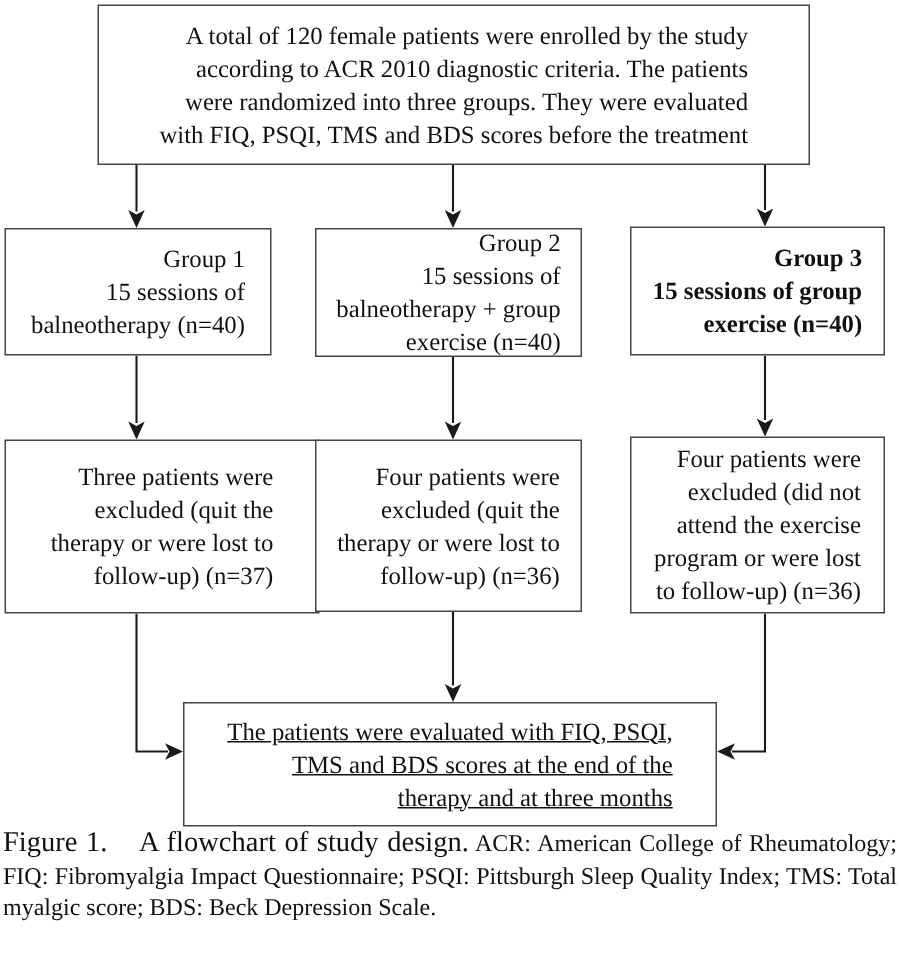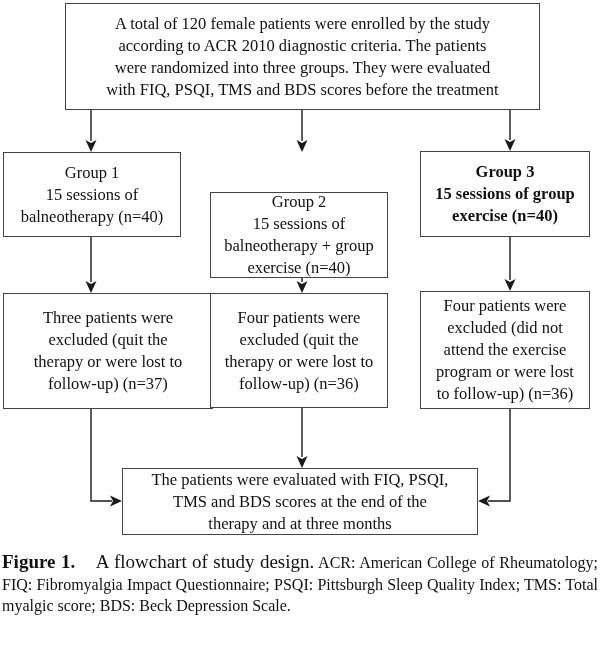--- a/index.html
+++ b/index.html
@@ -25,43 +25,43 @@
   }
   .flow-arrows path { fill: var(--arrow, #1a1a1a); stroke: none; }
   .box {
     position: absolute;
     box-sizing: border-box;
     background: #ffffff;
     border: 1px solid var(--box-border, #444444);
     display: flex;
     align-items: center;
     justify-content: center;
-    text-align: center;
+    text-align: right;
     white-space: pre-line;
     font-size: 16.5px;
     line-height: 22px;
     padding: 16px 3px;
   }
   #box-enrollment { left: 65px;  top: 3px;   width: 475px; height: 107px; }
   #box-group1     { left: 3px;   top: 152px; width: 178px; height: 85px;  }
-  #box-group2     { left: 210px; top: 152px; width: 178px; height: 86px; margin-top: 40px;  }
+  #box-group2     { left: 210px; top: 152px; width: 178px; height: 86px;  }
   #box-group3     { left: 420px; top: 151px; width: 170px; height: 86px; font-weight: bold;  }
   #box-excluded1  { left: 3px;   top: 293px; width: 210px; height: 116px; }
   #box-excluded2  { left: 210px; top: 293px; width: 178px; height: 115px; }
   #box-excluded3  { left: 420px; top: 291px; width: 170px; height: 118px; }
-  #box-evaluation { left: 122px; top: 468px; width: 356px; height: 67px;  }
+  #box-evaluation { left: 122px; top: 468px; width: 356px; height: 83px; text-decoration: underline;  }
   #figure-caption {
     position: absolute;
     left: 2px; right: 2px; top: 551px;
     margin: 0;
     text-align: justify;
     font-size: 16px;
     line-height: 21.5px;
   }
-  .caption-label { font-weight: bold; font-size: 19px; }
+  .caption-label { font-weight: normal; font-size: 19px; }
   .caption-title { font-size: 19px; margin-left: 16px; }
   .caption-abbr  { font-size: 16px; }
 </style>
 </head>
 <body>
 
 <div id="figure-canvas" style="--box-border: #444444; --arrow: #1a1a1a; --text: #111111; --bg: #ffffff;">
 
   <svg class="flow-arrows" viewBox="0 0 600 646" xmlns="http://www.w3.org/2000/svg">
 

